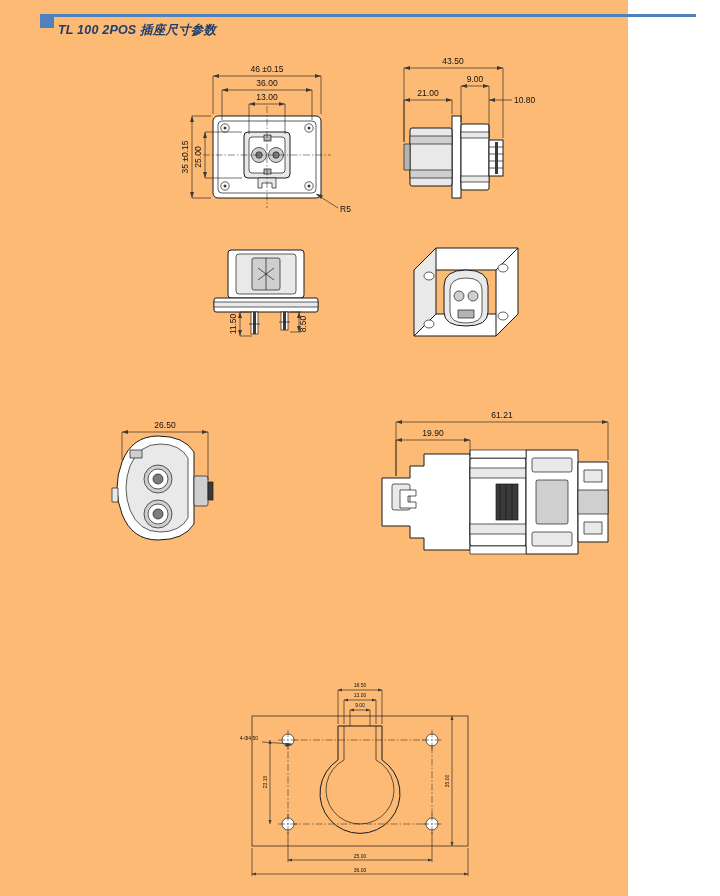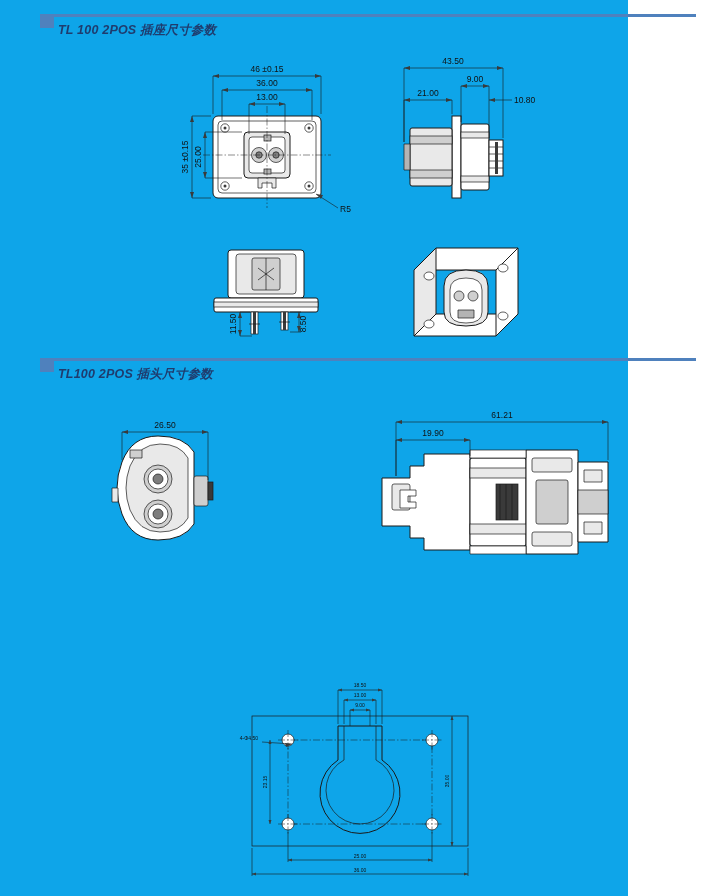--- a/index.html
+++ b/index.html
@@ -12,21 +12,21 @@
     height: 896px;
     position: relative;
     font-family: "Liberation Sans", sans-serif;
     color: #222;
     overflow: hidden;
   }
   .page {
     position: relative;
     width: 628px;
     height: 896px;
-    background: #0ea5e9;
+    background: #fdba74;
   }
 
   
   .section {
     position: absolute;
     left: 0;
     width: 720px;
   }
   .section-head {
     position: relative;
@@ -268,27 +268,20 @@
 
         <path class="ln fillg" d="M444 258 q0 -16 22 -16 q22 0 22 16 v26 q0 14 -22 14 q-22 0 -22 -14 z"></path>
         <path class="ln-thin fillw" d="M450 262 q0 -12 16 -12 q16 0 16 12 v22 q0 11 -16 11 q-16 0 -16 -11 z"></path>
         <ellipse class="ln-thin fillgd" cx="459" cy="268" rx="5" ry="5"></ellipse>
         <ellipse class="ln-thin fillgd" cx="473" cy="268" rx="5" ry="5"></ellipse>
         <path class="ln-thin fillgdd" d="M458 282 h16 v8 h-16 z"></path>
       </g>
     </svg>
   </div>
 
-  <div class="section" style="top:358px;">
-    <div class="section-head">
-      <div class="head-rule"></div>
-      <div class="head-tab"></div>
-      <div class="head-title">TL100 2POS 插头尺寸参数</div>
-    </div>
-  </div>
 
   <div class="drawing" style="top:392px;">
     <svg class="dwg-svg" width="720" height="230" viewBox="0 0 720 230">
 
       <g>
         <path class="ln fillw" d="M122 70 q-10 26 0 52 q10 26 36 26 q26 0 36 -16 v-72 q-10 -16 -36 -16 q-26 0 -36 26 z"></path>
         <path class="ln-thin fillg" d="M130 74 q-8 22 0 44 q9 22 30 22 q20 0 28 -14 v-60 q-8 -14 -28 -14 q-21 0 -30 22 z"></path>
         <circle class="ln-thin fillgd" cx="158" cy="87" r="14"></circle>
         <circle class="ln-thin fillw" cx="158" cy="87" r="10"></circle>
         <circle class="ln-thin filld" cx="158" cy="87" r="5"></circle>

